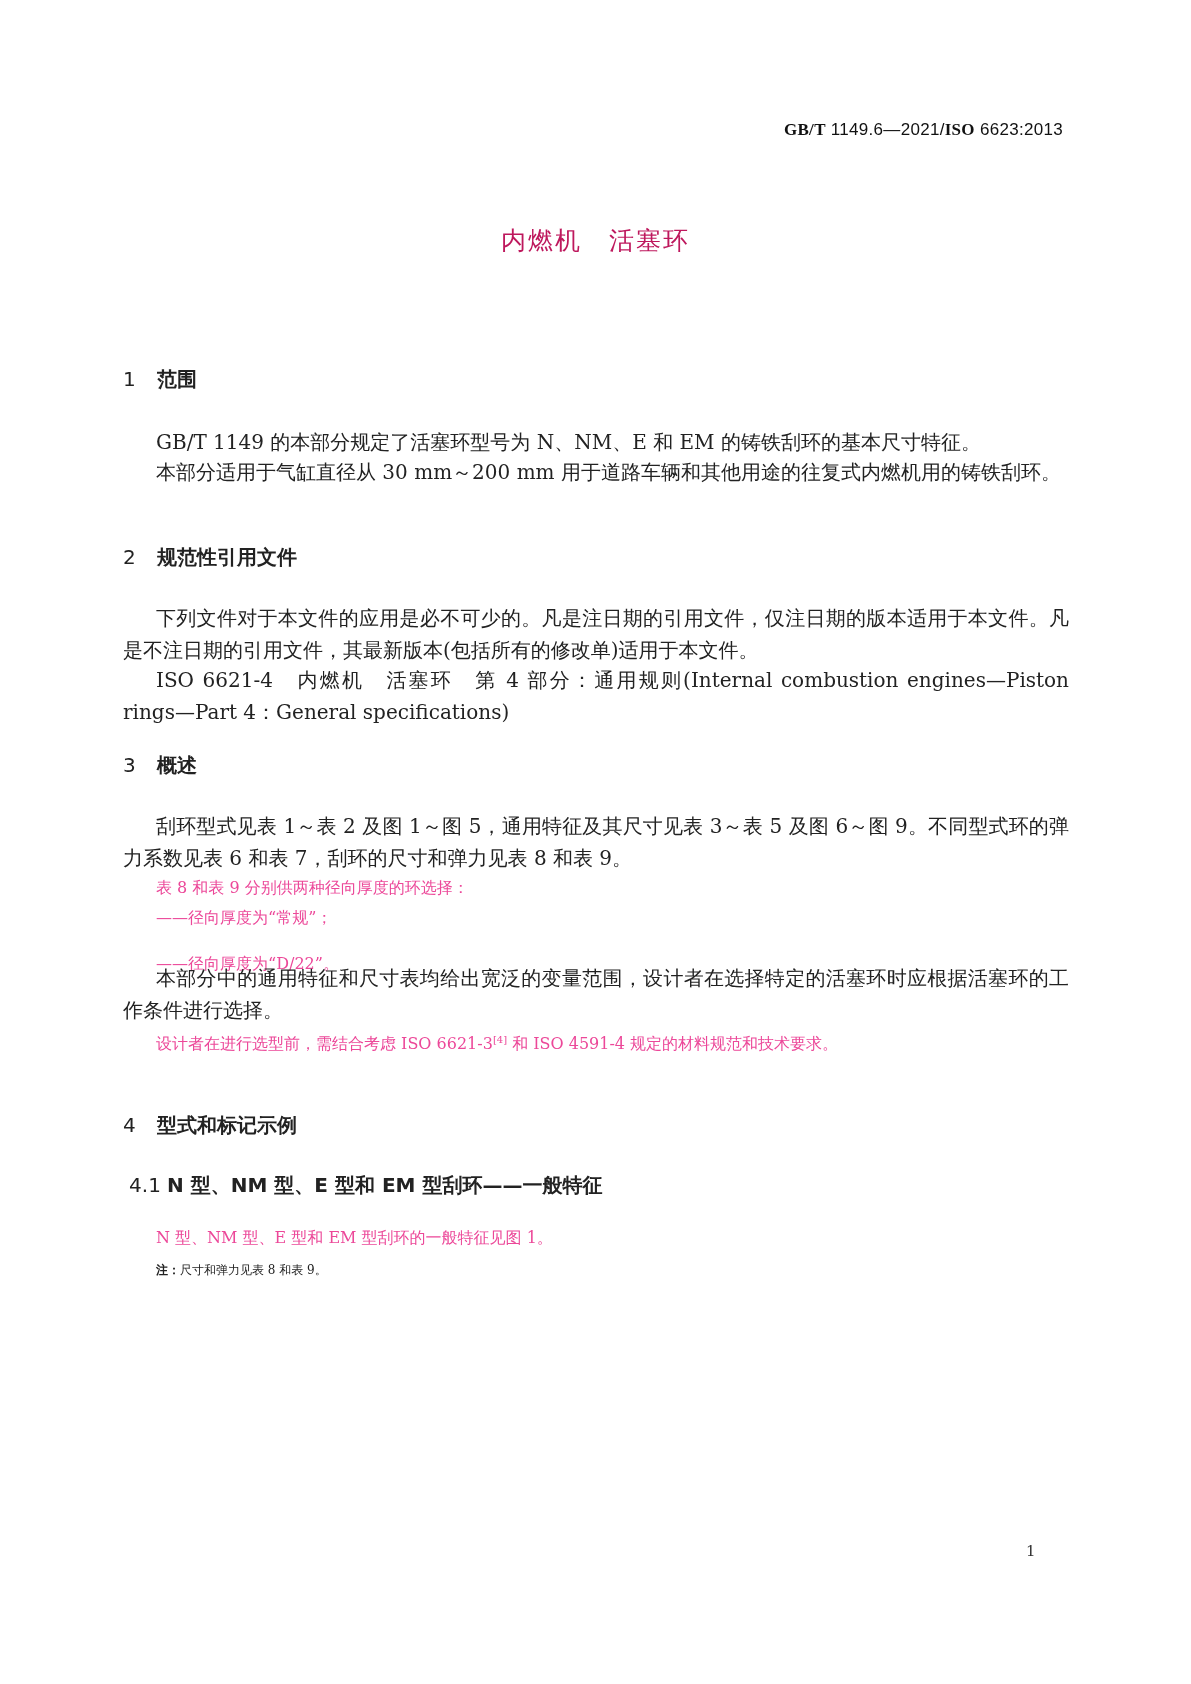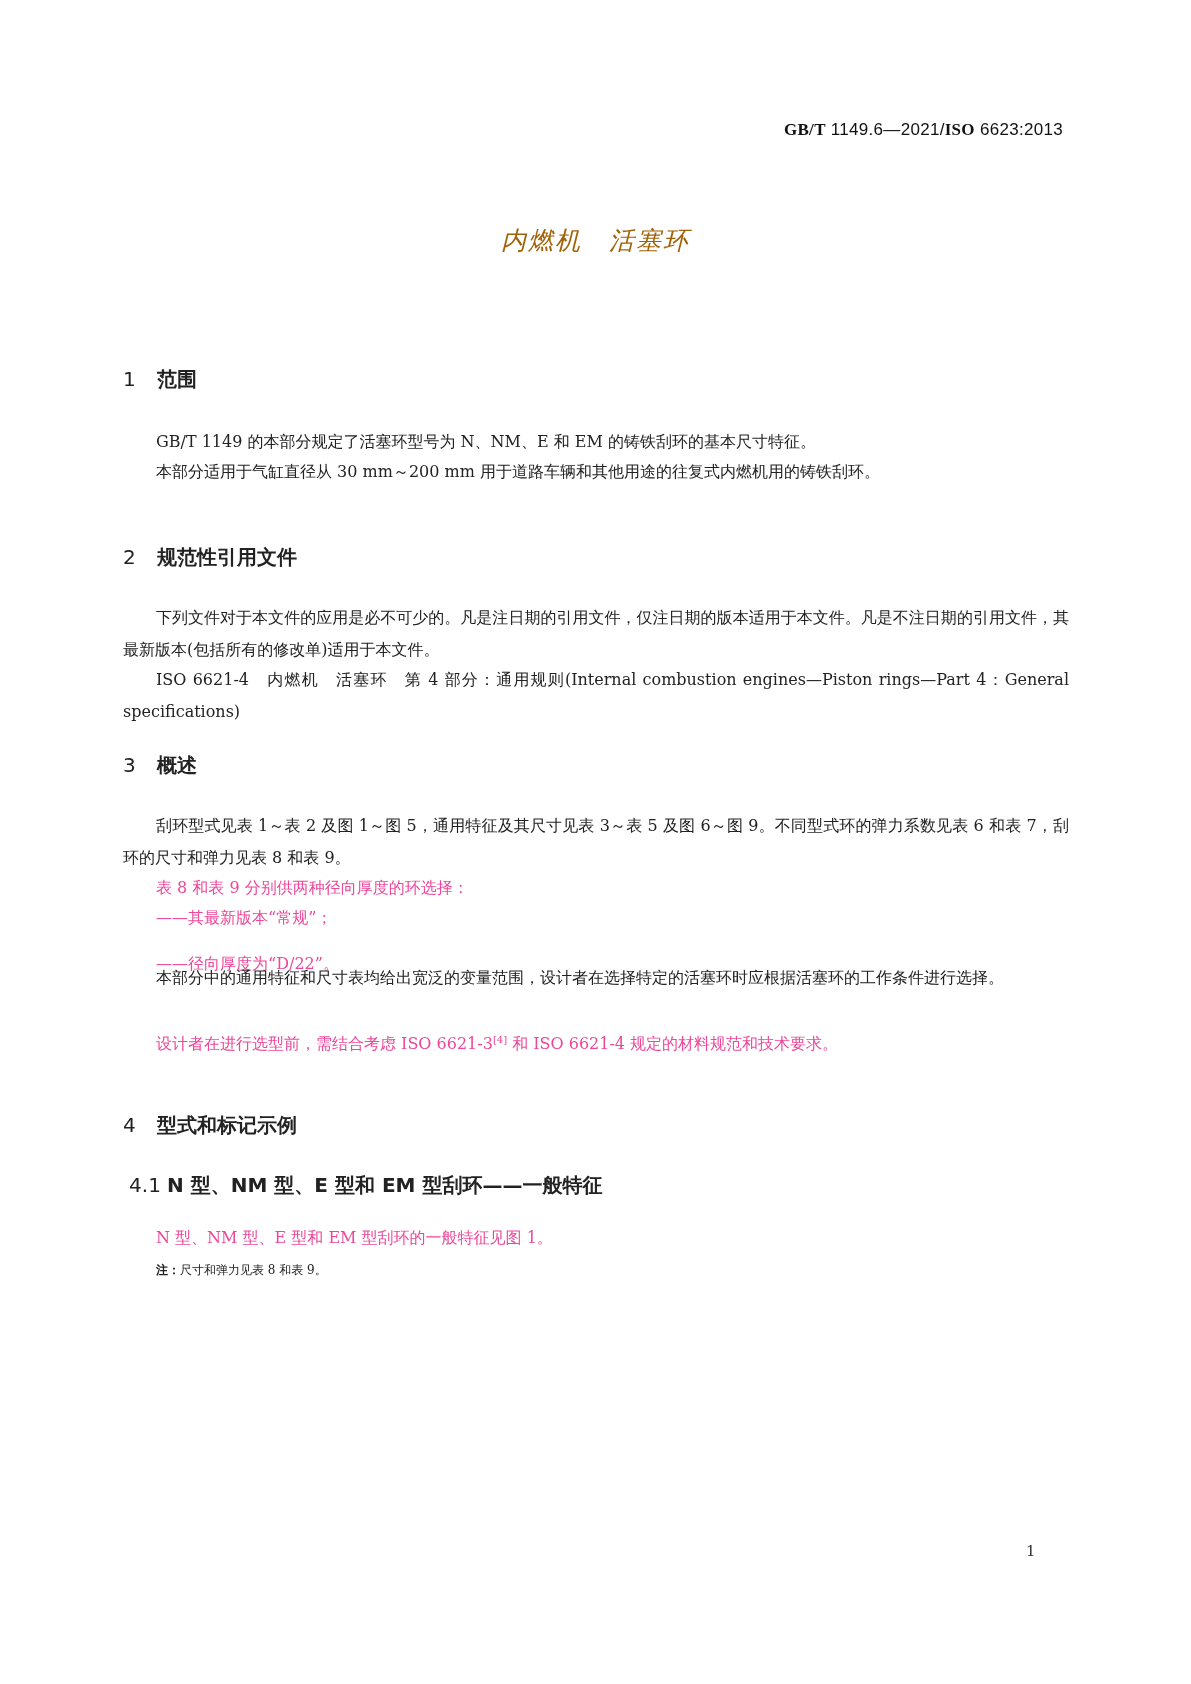--- a/index.html
+++ b/index.html
@@ -10,30 +10,30 @@
   }
   .std-code {
     position: absolute; top: 120px; right: 128px;
     font-family: "Liberation Sans", "DejaVu Sans", sans-serif;
     font-size: 17px; letter-spacing: 0.3px; color: #111;
   }
   .std-code b { font-family: "Liberation Serif", serif; font-weight: bold; }
   .title {
     position: absolute; left: 0; right: 0; top: 222px; text-align: center;
     font-family: "DejaVu Sans", sans-serif; font-size: 25px; line-height: 38px;
-    color: #a16207; letter-spacing: 2px; font-style: italic;
+    color: #be185d; letter-spacing: 2px;
   }
   .h1 {
     position: absolute; left: 123px;
     font-family: "DejaVu Sans", sans-serif; font-size: 20px; font-weight: bold; color: #222;
   }
   .h1 .num { display: inline-block; width: 34px; font-weight: normal; }
   .p {
     position: absolute; left: 123px; width: 946px;
-    font-size: 16px; line-height: 32px; color: #222; text-align: justify;
+    font-size: 20px; line-height: 32px; color: #222; text-align: justify;
   }
   .indent { text-indent: 33px; }
   .line { position: absolute; left: 156px; font-size: 16px; line-height: 32px; color: #ec4899; }
   .note { position: absolute; left: 156px; font-size: 12px; color: #222; }
   .note b { font-family: "DejaVu Sans", sans-serif; font-weight: bold; }
   .pageno { position: absolute; left: 1026px; top: 1542px; font-size: 15px; color: #333; }
   sup { font-size: 10px; }
 </style>
 </head>
 <body>
@@ -58,25 +58,25 @@
   <span class="num">2</span><span>规范性引用文件</span>
 </div>
 <div class="p indent" style="top:602px;">下列文件对于本文件的应用是必不可少的。凡是注日期的引用文件，仅注日期的版本适用于本文件。凡是不注日期的引用文件，其最新版本(包括所有的修改单)适用于本文件。</div>
 <div class="p indent" style="top:664px;">ISO 6621-4　内燃机　活塞环　第 4 部分：通用规则(Internal combustion engines—Piston rings—Part 4：General specifications)</div>
 
 <div class="h1" style="top:752px;">
   <span class="num">3</span><span>概述</span>
 </div>
 <div class="p indent" style="top:810px;">刮环型式见表 1～表 2 及图 1～图 5，通用特征及其尺寸见表 3～表 5 及图 6～图 9。不同型式环的弹力系数见表 6 和表 7，刮环的尺寸和弹力见表 8 和表 9。</div>
 <div class="line" style="top:872px;">表 8 和表 9 分别供两种径向厚度的环选择：</div>
-<div class="line" style="top:902px;">——其最新版本“常规”；</div>
+<div class="line" style="top:902px;">——径向厚度为“常规”；</div>
 <div class="line" style="top:932px;margin-top:16px;">——径向厚度为“D/22”。</div>
 <div class="p indent" style="top:962px;">本部分中的通用特征和尺寸表均给出宽泛的变量范围，设计者在选择特定的活塞环时应根据活塞环的工作条件进行选择。</div>
 <div class="line" style="top:1024px;">
-  <span>设计者在进行选型前，需结合考虑 ISO 6621-3</span><sup>[4]</sup><span> 和 ISO 6621-4 规定的材料规范和技术要求。</span>
+  <span>设计者在进行选型前，需结合考虑 ISO 6621-3</span><sup>[4]</sup><span> 和 ISO 4591-4 规定的材料规范和技术要求。</span>
 </div>
 
 <div class="h1" style="top:1112px;">
   <span class="num">4</span><span>型式和标记示例</span>
 </div>
 <div class="h1" style="top:1172px;text-align:center;">
   <span class="num" style="width:44px;">4.1</span><span>N 型、NM 型、E 型和 EM 型刮环——一般特征</span>
 </div>
 <div class="line" style="top:1222px;">N 型、NM 型、E 型和 EM 型刮环的一般特征见图 1。</div>
 <div class="note" style="top:1262px;">

